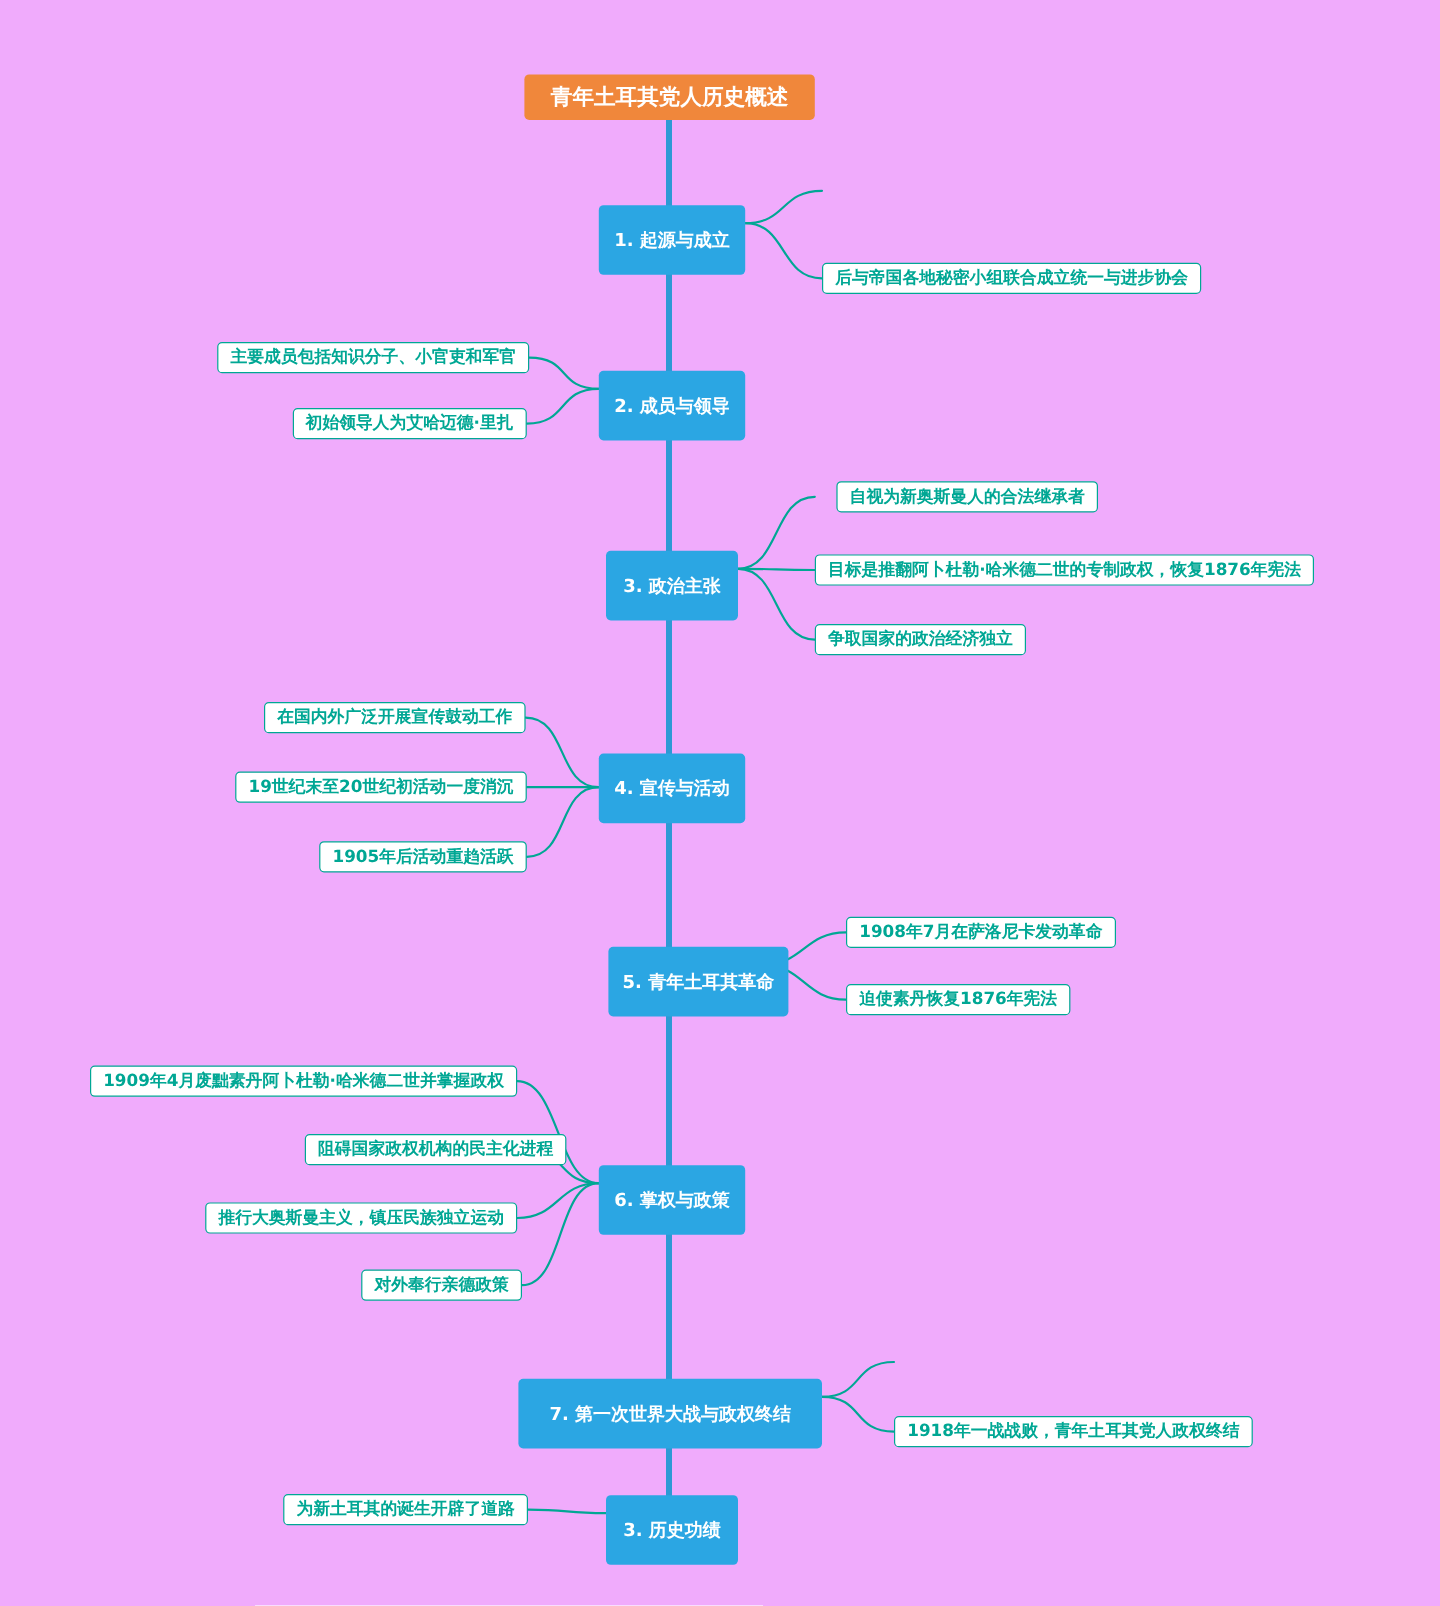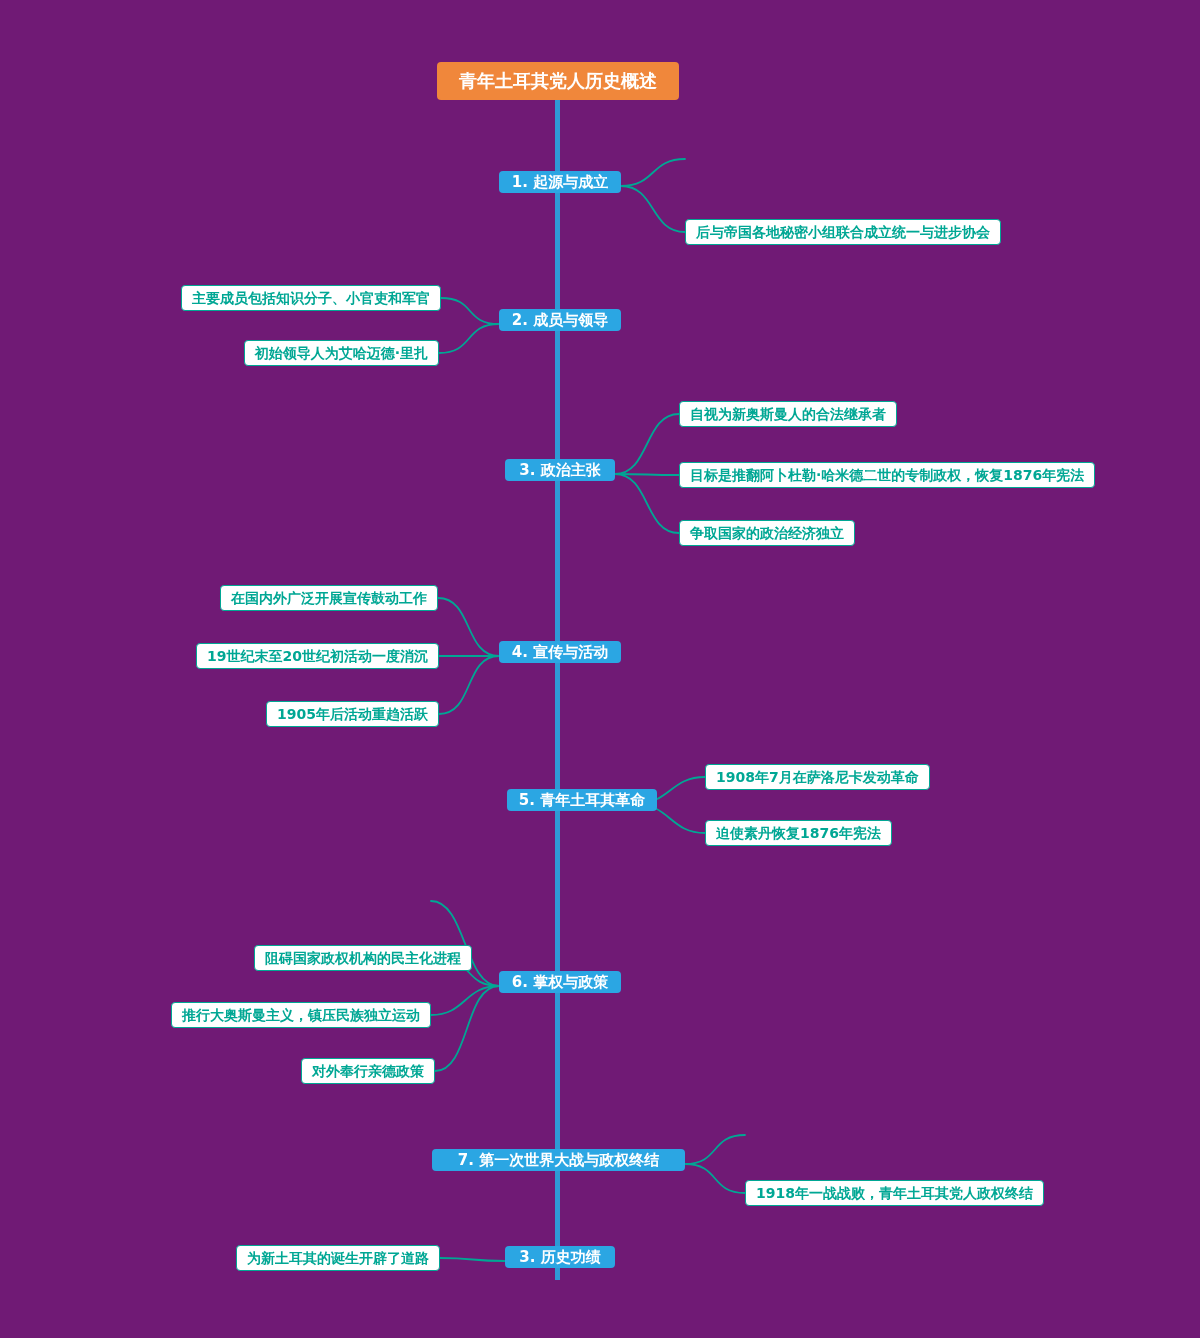--- a/index.html
+++ b/index.html
@@ -1,39 +1,39 @@
 <!DOCTYPE html>
 <html><head>
 <meta charset="utf-8">
 <style>
   html,body{margin:0;padding:0;background:#ffffff;}
   .canvas{
     position:relative;
     width:1200px;height:1338px;
-    background:#701a75;
+    background:#f0abfc;
     font-family:"DejaVu Sans","Liberation Sans",sans-serif;
     overflow:hidden;
   }
   .connector-layer{
     position:absolute;left:0;top:0;width:1200px;height:1338px;
     z-index:1;pointer-events:none;
   }
   .root-title{
     position:absolute;z-index:2;
     background:#F0873B;color:#ffffff;
     font-size:18px;font-weight:bold;
     border-radius:4px;
     display:flex;align-items:center;justify-content:center;
     box-sizing:border-box;
   }
   .topic{
     position:absolute;z-index:2;
     background:#2BA6E3;color:#ffffff;
     font-size:15px;font-weight:bold;
-    line-height:18px;padding:2px 0;
+    line-height:18px;padding:20px 0;
     text-align:center;white-space:nowrap;
     border-radius:4px;
     box-sizing:border-box;
     cursor:pointer;
   }
   .leaf{
     position:absolute;z-index:2;
     background:#FFFFFF;color:#00A794;
     border:1px solid #00A794;border-radius:4px;
     font-size:14px;font-weight:bold;
@@ -84,42 +84,43 @@
 
       <path d="M505,1261 C470,1261 475,1258 440,1258"></path>
     </g>
   </svg>
 
   <div class="root-title" style="left:437px;top:62px;width:242px;height:38px;">青年土耳其党人历史概述</div>
 
   <div class="topic" style="left:499px;top:171px;width:122px;">1. 起源与成立</div>
   <div class="topic" style="left:499px;top:309px;width:122px;">2. 成员与领导</div>
   <div class="topic" style="left:505px;top:459px;width:110px;">3. 政治主张</div>
-  <div class="topic" style="left:499px;top:641px;width:122px;">4. 宣传与活动</div>
+  <div class="topic" style="left:499px;top:628px;width:122px;">4. 宣传与活动</div>
   <div class="topic" style="left:485px;top:789px;width:150px;margin-left:22px;">5. 青年土耳其革命</div>
   <div class="topic" style="left:499px;top:971px;width:122px;">6. 掌权与政策</div>
   <div class="topic" style="left:432px;top:1149px;width:253px;">7. 第一次世界大战与政权终结</div>
   <div class="topic" style="left:505px;top:1246px;width:110px;">3. 历史功绩</div>
 
   <div class="leaf" style="right:759px;top:285px;">主要成员包括知识分子、小官吏和军官</div>
 
   <div class="leaf" style="left:685px;top:219px;">后与帝国各地秘密小组联合成立统一与进步协会</div>
   <div class="leaf" style="right:761px;top:340px;">初始领导人为艾哈迈德·里扎</div>
 
-  <div class="leaf" style="left:679px;top:401px;">自视为新奥斯曼人的合法继承者</div>
+  <div class="leaf" style="left:697px;top:401px;">自视为新奥斯曼人的合法继承者</div>
   <div class="leaf" style="left:679px;top:462px;">目标是推翻阿卜杜勒·哈米德二世的专制政权，恢复1876年宪法</div>
   <div class="leaf" style="left:679px;top:520px;">争取国家的政治经济独立</div>
 
   <div class="leaf" style="right:762px;top:585px;">在国内外广泛开展宣传鼓动工作</div>
   <div class="leaf" style="right:761px;top:643px;">19世纪末至20世纪初活动一度消沉</div>
   <div class="leaf" style="right:761px;top:701px;">1905年后活动重趋活跃</div>
 
   <div class="leaf" style="left:705px;top:764px;">1908年7月在萨洛尼卡发动革命</div>
   <div class="leaf" style="left:705px;top:820px;">迫使素丹恢复1876年宪法</div>
 
+  <div class="leaf" style="right:769px;top:888px;">1909年4月废黜素丹阿卜杜勒·哈米德二世并掌握政权</div>
   <div class="leaf" style="right:728px;top:945px;">阻碍国家政权机构的民主化进程</div>
   <div class="leaf" style="right:769px;top:1002px;">推行大奥斯曼主义，镇压民族独立运动</div>
   <div class="leaf" style="right:765px;top:1058px;">对外奉行亲德政策</div>
 
   <div class="leaf" style="left:745px;top:1180px;">1918年一战战败，青年土耳其党人政权终结</div>
 
   <div class="leaf" style="right:760px;top:1245px;">为新土耳其的诞生开辟了道路</div>
 
 </div>
 

